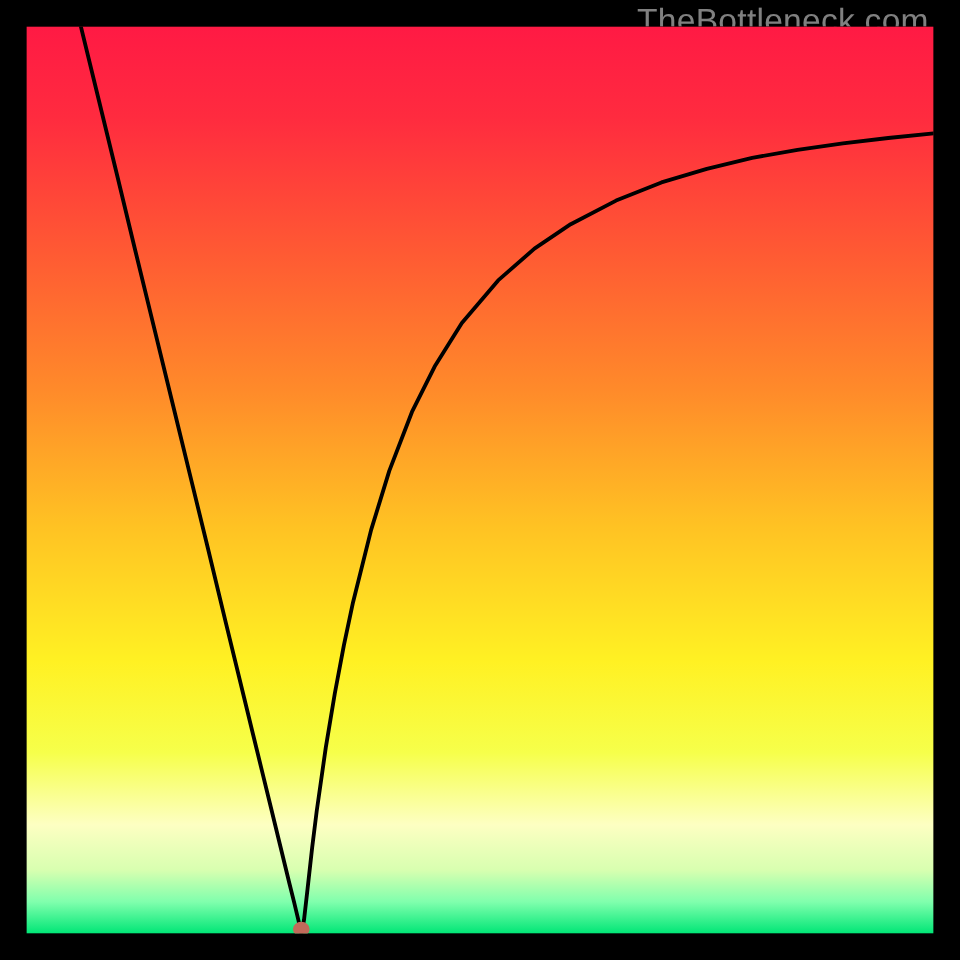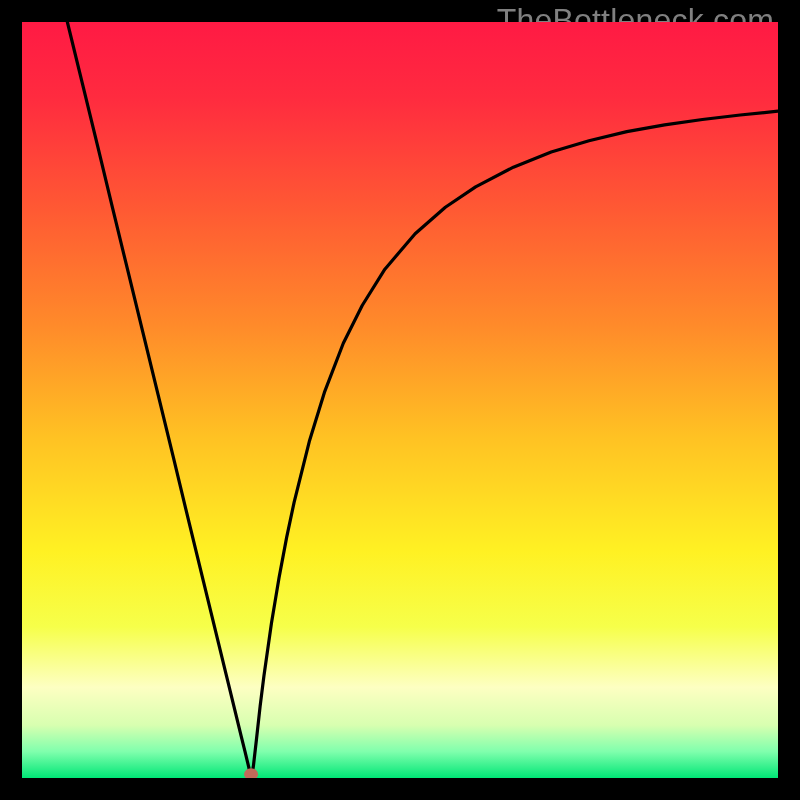--- a/index.html
+++ b/index.html
@@ -24,21 +24,21 @@
     left: 0;
     top: 0;
     width: 756px;
     height: 756px;
   }
   .watermark {
     position: absolute;
     top: 2px;
     right: 26px;
     color: #808080;
-    font-size: 32px;
+    font-size: 28px;
     font-weight: 400;
     letter-spacing: 0.2px;
   }
   svg { display: block; }
 </style>
 </head>
 <body>
 
 <div class="watermark">TheBottleneck.com</div>
 

